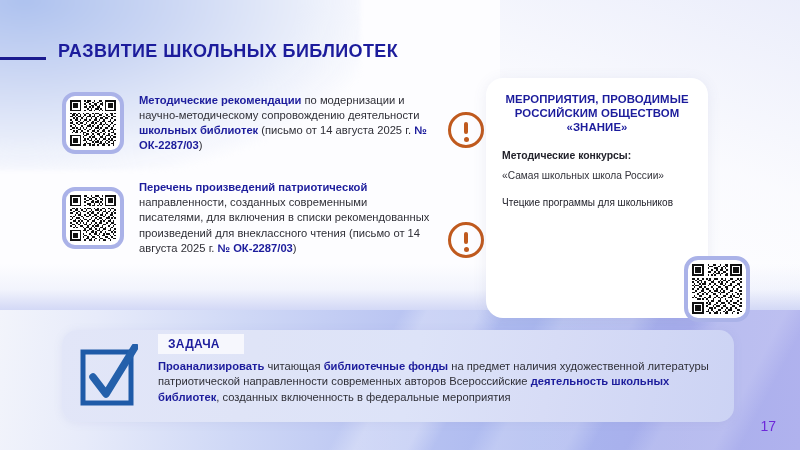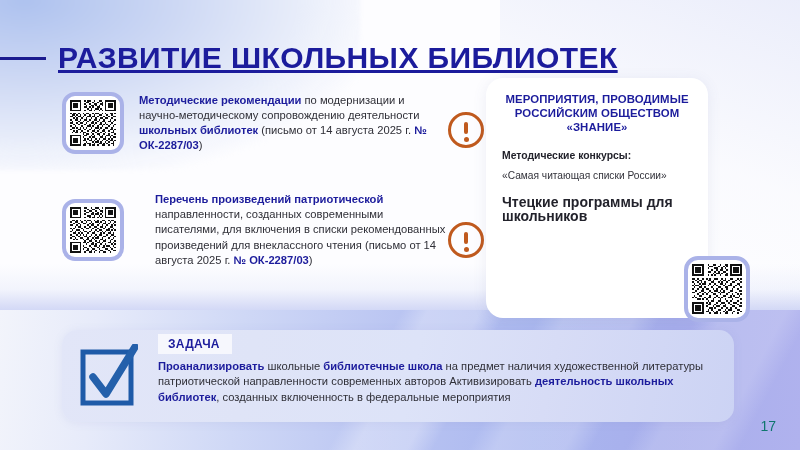--- a/index.html
+++ b/index.html
@@ -36,29 +36,28 @@
     position:absolute;left:0;bottom:140px;width:800px;height:46px;
     background:linear-gradient(to top, rgba(176,186,238,.55) 0%, rgba(214,221,247,.28) 45%, rgba(255,255,255,0) 100%);
   }
 
   
   .title-rule{
     position:absolute;left:0;top:57px;width:46px;height:3px;background:#1b1b8f;
   }
   .page-title{
     position:absolute;left:58px;top:41px;
-    font-size:30px;font-weight:bold;color:#1c1c9c;letter-spacing:.4px;
+    font-size:18px;font-weight:bold;color:#1c1c9c;letter-spacing:.4px;
     white-space:nowrap;
-    text-decoration:underline;
   }
 
   
   .info-row{position:absolute;display:flex;align-items:center;}
   .row1{left:62px;top:92px;}
-  .row2{left:62px;top:192px;gap:16px;}
+  .row2{left:62px;top:180px;}
 
   .qr-frame{
     width:62px;height:62px;border-radius:13px;background:#ffffff;
     border:4px solid #aab2e8;box-sizing:border-box;
     display:flex;align-items:center;justify-content:center;flex:0 0 auto;
   }
   .qr-frame.lg{width:66px;height:66px;border-radius:14px;}
   .qr{width:46px;height:46px;display:block;}
   .qr.lg{width:50px;height:50px;}
 
@@ -82,43 +81,43 @@
     background:#ffffff;border-radius:17px;
     box-shadow:0 2px 14px rgba(90,100,160,.10);
     padding:14px 16px 0 16px;box-sizing:border-box;
   }
   .events-title{
     text-align:center;font-size:11.4px;font-weight:bold;color:#1c1c9c;
     line-height:14px;letter-spacing:.1px;
   }
   .events-sub{margin-top:15px;font-size:10.4px;font-weight:bold;color:#22222b;line-height:13px;}
   .events-item{margin-top:7px;font-size:10.2px;color:#33333b;line-height:13px;}
-  .events-block{margin-top:14px;font-size:14px;font-weight:bold;color:#22222b;line-height:13.5px;}
+  .events-block{margin-top:14px;font-size:10px;font-weight:normal;color:#22222b;line-height:13.5px;}
 
   .qr-float{position:absolute;left:684px;top:256px;}
 
   
   .task-card{
     position:absolute;left:62px;top:330px;width:672px;height:92px;
     border-radius:15px;
     background:linear-gradient(102deg,#e2e6f8 0%,#dfe4f7 28%,#dde3f8 52%,#d7dcf6 72%,#ccd3f4 100%);
     box-shadow:0 1px 10px rgba(120,130,190,.10);
   }
   .check-icon{position:absolute;left:80px;top:344px;width:58px;height:62px;}
   .task-body{position:absolute;left:158px;top:334px;width:560px;}
   .task-tag{
     display:inline-block;background:#f6f7fd;color:#1c1c9c;font-weight:bold;
-    font-size:12px;padding:3px 12px 3px 10px;letter-spacing:.3px;
+    font-size:12px;padding:3px 24px 3px 10px;letter-spacing:.3px;
   }
   .task-text{margin-top:5px;font-size:11.2px;line-height:15.4px;color:#2f2f37;}
   .task-text .hl{color:#1c1c9c;font-weight:bold;text-align:right;}
 
   .page-num{
     position:absolute;right:24px;bottom:16px;
-    font-size:14px;color:#0f766e;font-weight:normal;
+    font-size:14px;color:#6d28d9;font-weight:normal;
   }
 </style>
 </head>
 <body>
 
 <div class="slide">
 
   <div class="bg-tl"></div>
   <div class="bg-right-wash"></div>
   <div class="bg-bottom-fade"></div>
@@ -576,21 +575,21 @@
     <span class="dot"></span>
   </div>
   <div class="excl excl2">
     <span class="bar"></span>
     <span class="dot"></span>
   </div>
 
   <div class="events-card">
     <div class="events-title">МЕРОПРИЯТИЯ, ПРОВОДИМЫЕ РОССИЙСКИМ ОБЩЕСТВОМ «ЗНАНИЕ»</div>
     <div class="events-sub">Методические конкурсы:</div>
-    <div class="events-item">«Самая читающая списки России»</div>
+    <div class="events-item">«Самая школьных школа России»</div>
     <div class="events-block">Чтецкие программы для школьников</div>
   </div>
 
   <div class="qr-frame lg qr-float">
     <svg class="qr lg" viewBox="0 0 29 29" shape-rendering="crispEdges">
       <rect width="29" height="29" fill="#fff"></rect>
       <g fill="#111">
         <path d="M0 0h7v7H0zM1 1v5h5V1z M2 2h3v3H2z"></path>
         <path d="M22 0h7v7h-7zM23 1v5h5V1z M24 2h3v3h-3z"></path>
         <path d="M0 22h7v7H0zM1 23v5h5v-5z M2 24h3v3H2z"></path>
@@ -798,20 +797,20 @@
   <div class="task-card"></div>
 
   <svg class="check-icon" viewBox="0 0 58 62">
     <rect x="3" y="8" width="48" height="51" fill="none" stroke="#1e5aa8" stroke-width="5"></rect>
     <path d="M13 33 L26 50 L55 3" fill="none" stroke="#2460ab" stroke-width="7.5" stroke-linecap="round" stroke-linejoin="round"></path>
   </svg>
 
   <div class="task-body">
     <span class="task-tag">ЗАДАЧА</span>
     <div class="task-text">
-      <span class="hl">Проанализировать</span><span> школьные </span><span class="hl">библиотечные школа</span><span> на предмет наличия художественной литературы патриотической направленности современных авторов</span>
-      <span>Активизировать </span><span class="hl">деятельность школьных библиотек</span><span>, созданных включенность в федеральные мероприятия</span>
+      <span class="hl">Проанализировать</span><span> читающая </span><span class="hl">библиотечные фонды</span><span> на предмет наличия художественной литературы патриотической направленности современных авторов</span>
+      <span>Всероссийские </span><span class="hl">деятельность школьных библиотек</span><span>, созданных включенность в федеральные мероприятия</span>
     </div>
   </div>
 
   <div class="page-num">17</div>
 
 </div>
 
 </body></html>

